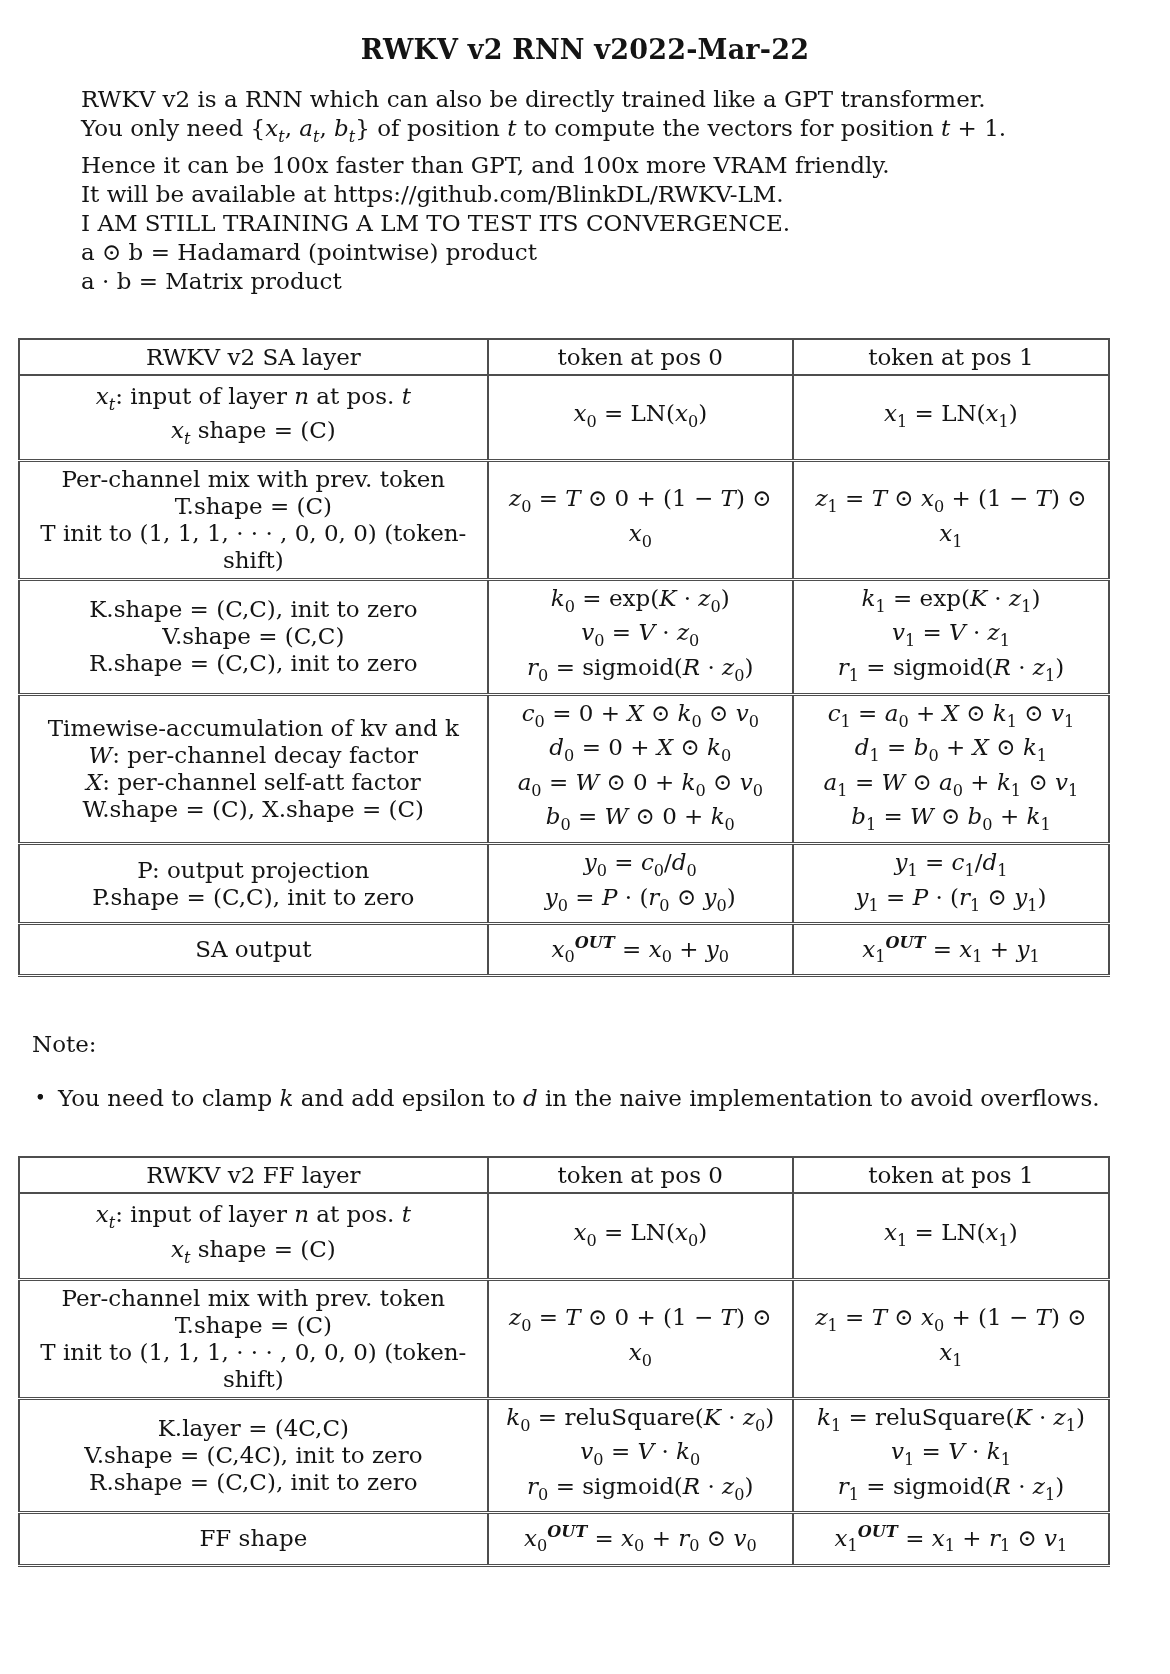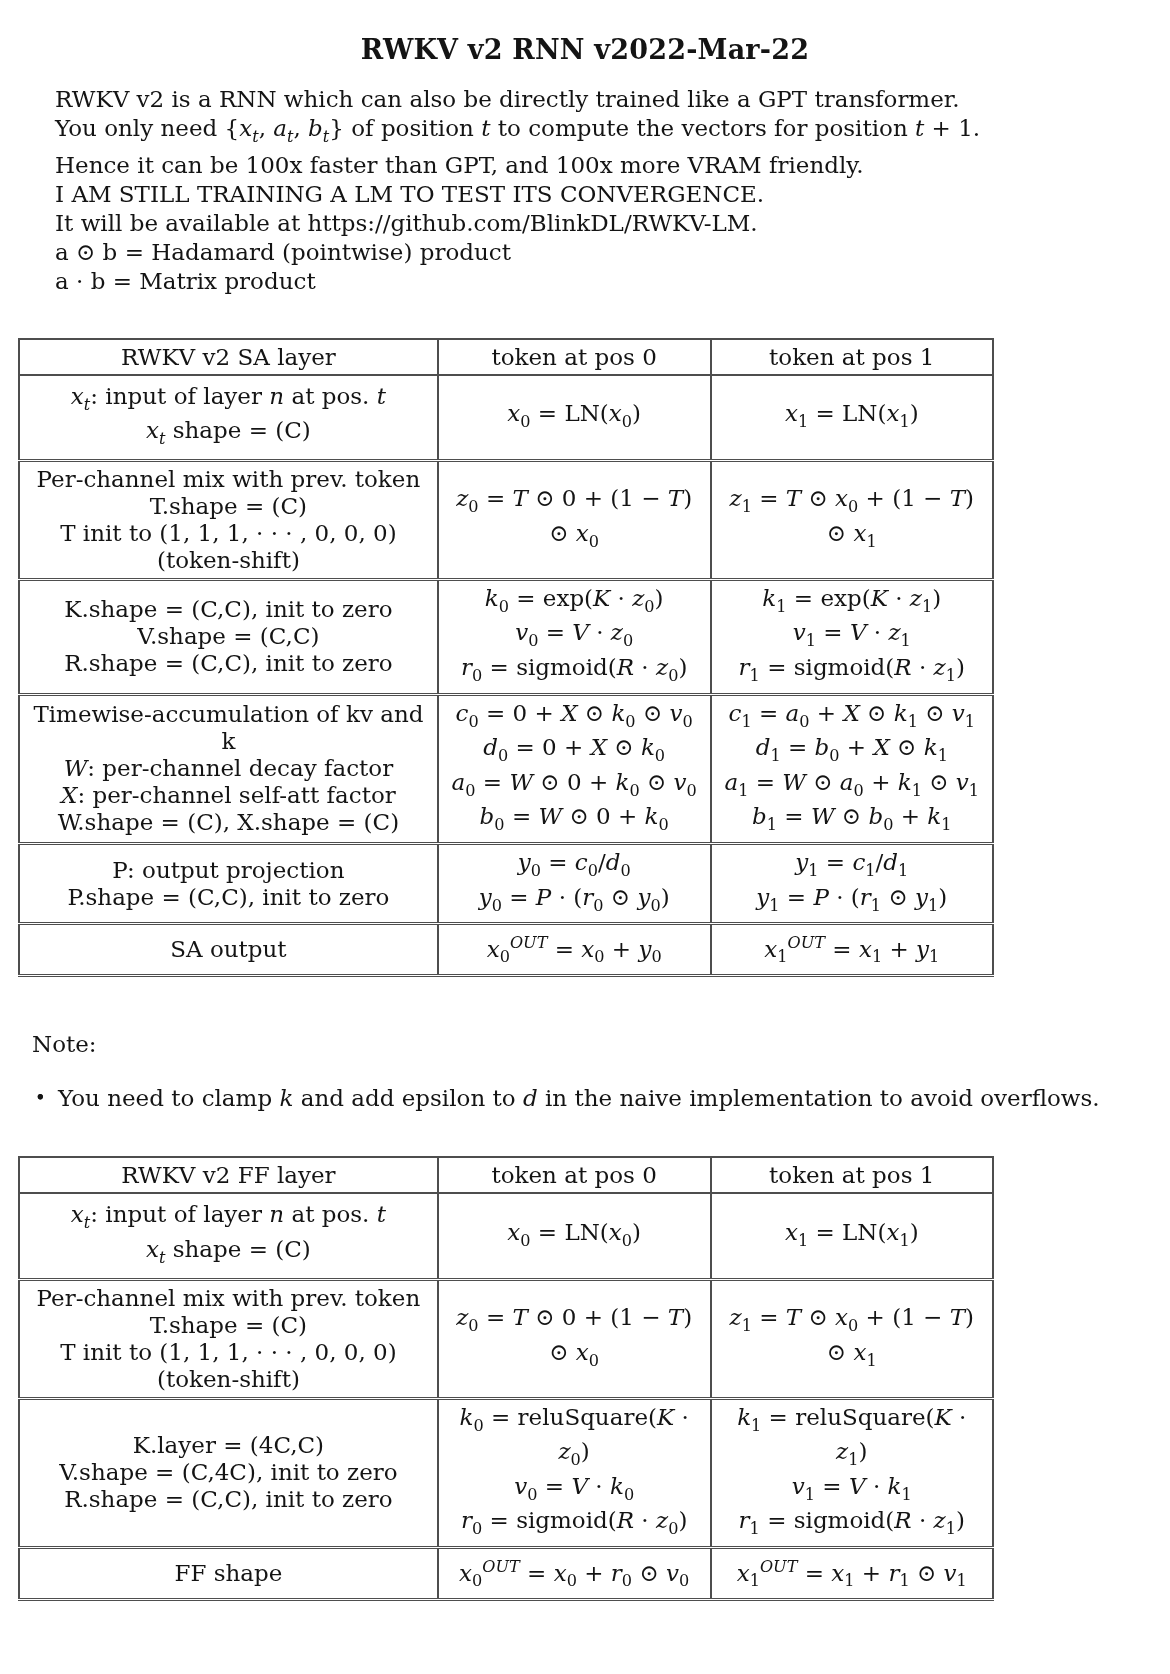--- a/index.html
+++ b/index.html
@@ -3,58 +3,58 @@
 <meta charset="utf-8">
 <style>
   html,body{margin:0;padding:0;}
   body{
     width:1170px;height:1674px;
     background:#ffffff;color:#141414;
     font-family:"DejaVu Serif","Liberation Serif",serif;
     font-size:23px;overflow:hidden;
   }
   .title{font-size:27px;font-weight:bold;text-align:center;padding-top:34px;letter-spacing:.2px;}
-  .intro{margin:20px 0 0 55px;line-height:29px;}
+  .intro{margin:20px 0 0 81px;line-height:29px;}
   .intro .iline{white-space:nowrap;}
 
   table.eq{
     border-collapse:collapse;table-layout:fixed;
-    margin:42px 16px 0 18px;width:976px;
+    margin:42px 16px 0 18px;width:1092px;
     border:2px solid #4e4e4e;border-bottom:3px double #4e4e4e;
   }
   table.eq th,table.eq td{
     border-left:2px solid #4e4e4e;
     vertical-align:middle;text-align:center;
     font-weight:normal;padding:4px 8px;
   }
   table.eq thead th{border-bottom:2px solid #4e4e4e;padding:3px 4px;line-height:28px;}
   table.eq tbody tr+tr td{border-top:3px double #4e4e4e;}
   .ln{line-height:27px;}
   tr.r1 td{padding:7px 4px;}
   sub{font-size:70%;}
-  sup{font-size:70%;}
+  sup{font-size:70%;font-weight:bold;}
 
   .sec{margin-left:32px;}
   .note{margin-top:52px;}
   .sec-label{line-height:30px;}
   .item{position:relative;padding-left:26px;line-height:31px;}
   .note .item{margin-top:24px;width:1052px;}
   .dot{position:absolute;left:3px;top:-1px;font-size:18px;}
 </style>
 </head>
 <body>
 
 <div class="title">RWKV v2 RNN v2022-Mar-22</div>
 
 <div class="intro">
   <div class="iline">RWKV v2 is a RNN which can also be directly trained like a GPT transformer.</div>
   <div class="iline">You only need {<i>x<sub>t</sub></i>, <i>a<sub>t</sub></i>, <i>b<sub>t</sub></i>} of position <i>t</i> to compute the vectors for position <i>t</i> + 1.</div>
   <div class="iline">Hence it can be 100x faster than GPT, and 100x more VRAM friendly.</div>
+  <div class="iline">It will be available at https://github.com/BlinkDL/RWKV-LM.</div>
   <div class="iline">I AM STILL TRAINING A LM TO TEST ITS CONVERGENCE.</div>
-  <div class="iline">It will be available at https://github.com/BlinkDL/RWKV-LM.</div>
   <div class="iline">a ⊙ b = Hadamard (pointwise) product</div>
   <div class="iline">a · b = Matrix product</div>
 </div>
 
 <table class="eq">
   <colgroup>
       <col style="width:43%">
       <col style="width:28%">
       <col style="width:29%">
     </colgroup>

